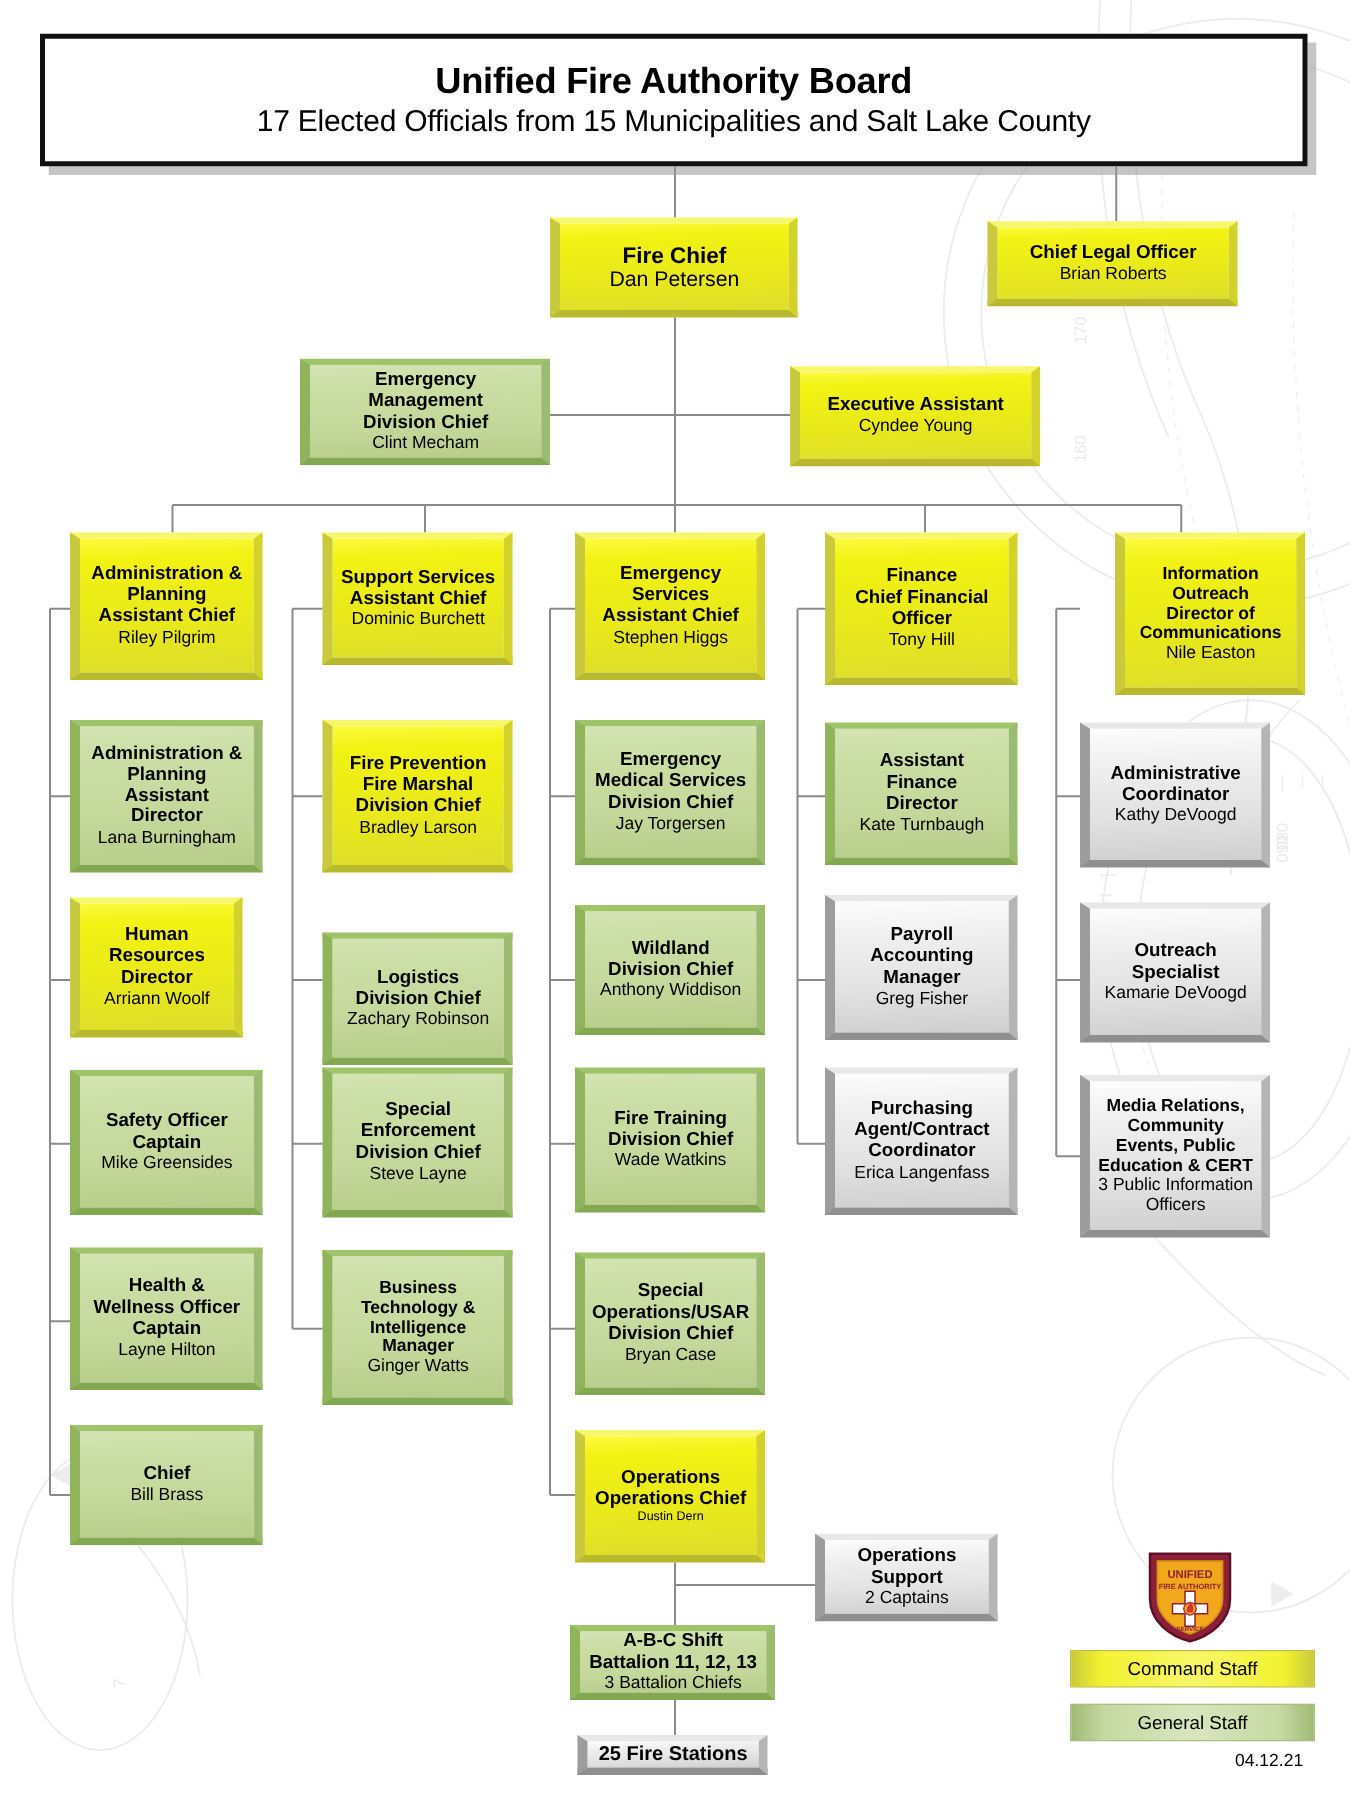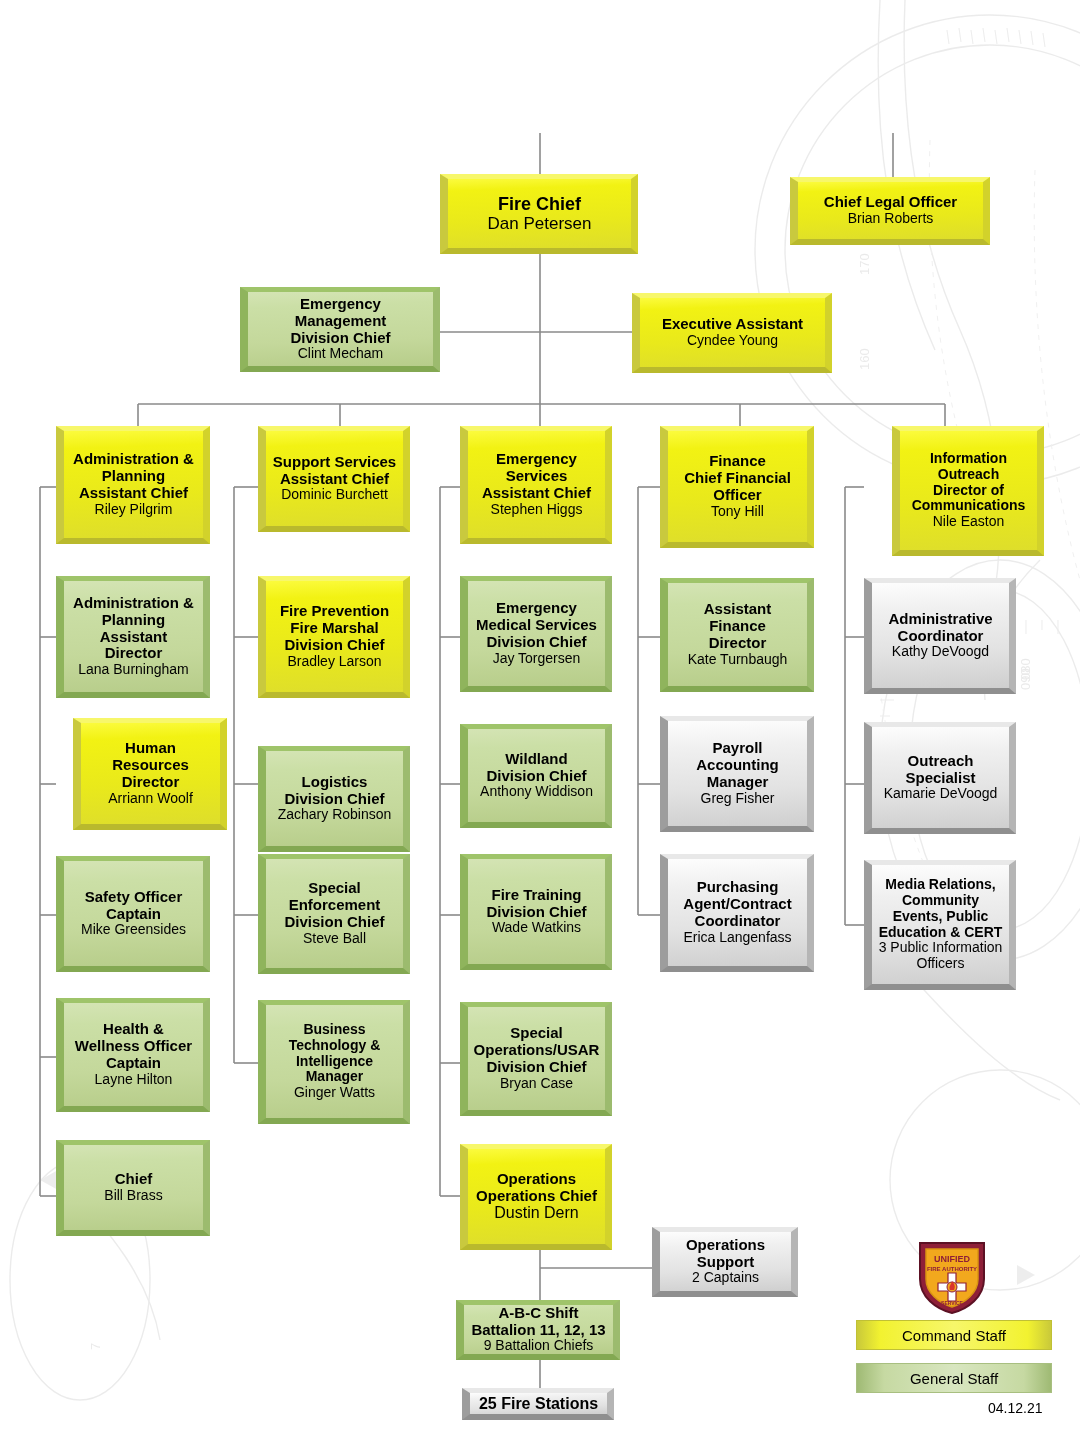--- a/index.html
+++ b/index.html
@@ -263,20 +263,24 @@
     <path d="M845 925 L864 925"></path>
 
     <path d="M540 1250 L540 1302"></path>
     <path d="M540 1268 L652 1268"></path>
     <path d="M540 1358 L540 1390"></path>
   </g>
 </svg>
 
 <div id="chart-root">
 
+  <div id="header-banner">
+    <div class="h-title">Unified Fire Authority Board</div>
+    <div class="h-sub">17 Elected Officials from 15 Municipalities and Salt Lake County</div>
+  </div>
 
   <div class="box c-yellow" style="left:440px; top:174px; width:198px; height:80px;">
     <div class="title" style="font-size:18px;">Fire Chief</div>
     <div class="person" style="font-size:17px;">Dan Petersen</div>
   </div>
 
   <div class="box c-yellow" style="left:790px; top:177px; width:200px; height:68px;">
     <div class="title" style="font-size:15px;">Chief Legal Officer</div>
     <div class="person" style="font-size:14px;">Brian Roberts</div>
   </div>
@@ -298,21 +302,21 @@
 Planning
 Assistant Chief</div>
         <div class="person" style="font-size: 14px; white-space: pre-line;">Riley Pilgrim</div>
       </div>
       <div class="box c-green" style="left: 56px; top: 576px; width: 154px; height: 122px;">
         <div class="title" style="font-size: 15px; white-space: pre-line;">Administration &amp;
 Planning
 Assistant Director</div>
         <div class="person" style="font-size: 14px; white-space: pre-line;">Lana Burningham</div>
       </div>
-      <div class="box c-yellow" style="left: 73px; top: 718px; width: 154px; height: 112px;">
+      <div class="box c-yellow" style="left: 56px; top: 718px; width: 138px; height: 112px;">
         <div class="title" style="font-size: 15px; white-space: pre-line;">Human
 Resources
 Director</div>
         <div class="person" style="font-size: 14px; white-space: pre-line;">Arriann Woolf</div>
       </div>
       <div class="box c-green" style="left: 56px; top: 856px; width: 154px; height: 116px;">
         <div class="title" style="font-size: 15px; white-space: pre-line;">Safety Officer
 Captain</div>
         <div class="person" style="font-size: 14px; white-space: pre-line;">Mike Greensides</div>
       </div>
@@ -339,21 +343,21 @@
       </div>
       <div class="box c-green" style="left: 258px; top: 724px; width: 152px; height: 106px; margin-top: 22px;">
         <div class="title" style="font-size: 15px; white-space: pre-line;">Logistics
 Division Chief</div>
         <div class="person" style="font-size: 14px; white-space: pre-line;">Zachary Robinson</div>
       </div>
       <div class="box c-green" style="left: 258px; top: 854px; width: 152px; height: 120px;">
         <div class="title" style="font-size: 15px; white-space: pre-line;">Special
 Enforcement
 Division Chief</div>
-        <div class="person" style="font-size: 14px; white-space: pre-line;">Steve Ball</div>
+        <div class="person" style="font-size: 14px; white-space: pre-line;">Steve Layne</div>
       </div>
       <div class="box c-green" style="left: 258px; top: 1000px; width: 152px; height: 124px;">
         <div class="title" style="font-size: 14px; white-space: pre-line;">Business
 Technology &amp;
 Intelligence
 Manager</div>
         <div class="person" style="font-size: 14px; white-space: pre-line;">Ginger Watts</div>
       </div>
       <div class="box c-yellow" style="left: 460px; top: 426px; width: 152px; height: 118px;">
         <div class="title" style="font-size: 15px; white-space: pre-line;">Emergency
@@ -379,21 +383,21 @@
       </div>
       <div class="box c-green" style="left: 460px; top: 1002px; width: 152px; height: 114px;">
         <div class="title" style="font-size: 15px; white-space: pre-line;">Special
 Operations/USAR
 Division Chief</div>
         <div class="person" style="font-size: 14px; white-space: pre-line;">Bryan Case</div>
       </div>
       <div class="box c-yellow" style="left: 460px; top: 1144px; width: 152px; height: 106px;">
         <div class="title" style="font-size: 15px; white-space: pre-line;">Operations
 Operations Chief</div>
-        <div class="person" style="font-size: 16px; white-space: pre-line;">Dustin Dern</div>
+        <div class="person" style="font-size: 10px; white-space: pre-line;">Dustin Dern</div>
       </div>
       <div class="box c-yellow" style="left: 660px; top: 426px; width: 154px; height: 122px;">
         <div class="title" style="font-size: 15px; white-space: pre-line;">Finance
 Chief Financial
 Officer</div>
         <div class="person" style="font-size: 14px; white-space: pre-line;">Tony Hill</div>
       </div>
       <div class="box c-green" style="left: 660px; top: 578px; width: 154px; height: 114px;">
         <div class="title" style="font-size: 15px; white-space: pre-line;">Assistant Finance
 Director</div>
@@ -440,21 +444,21 @@
 
   <div class="box c-grey" style="left:652px; top:1227px; width:146px; height:70px;">
     <div class="title" style="font-size:15px; white-space:pre-line;">Operations
 Support</div>
     <div class="person" style="font-size:14px;">2 Captains</div>
   </div>
 
   <div class="box c-green" style="left:456px; top:1300px; width:164px; height:60px;">
     <div class="title" style="font-size:15px; white-space:pre-line;">A-B-C Shift
 Battalion 11, 12, 13</div>
-    <div class="person" style="font-size:14px;">9 Battalion Chiefs</div>
+    <div class="person" style="font-size:14px;">3 Battalion Chiefs</div>
   </div>
 
   <div class="box c-grey" style="left:462px; top:1388px; width:152px; height:32px;">
     <div class="title" style="font-size:16px;">25 Fire Stations</div>
   </div>
 
   <svg id="ufa-logo" viewBox="0 0 72 76">
     <path d="M4 4 H68 V40 C68 58 52 70 36 74 C20 70 4 58 4 40 Z" fill="#8e1f38" stroke="#5c1124" stroke-width="2"></path>
     <path d="M10 10 H62 V40 C62 54 49 64 36 68 C23 64 10 54 10 40 Z" fill="#f2a81d" stroke="#d99412" stroke-width="1.5"></path>
     <text x="36" y="23" text-anchor="middle" font-family="Liberation Sans, sans-serif" font-size="9" font-weight="bold" fill="#8e1f38">UNIFIED</text>

